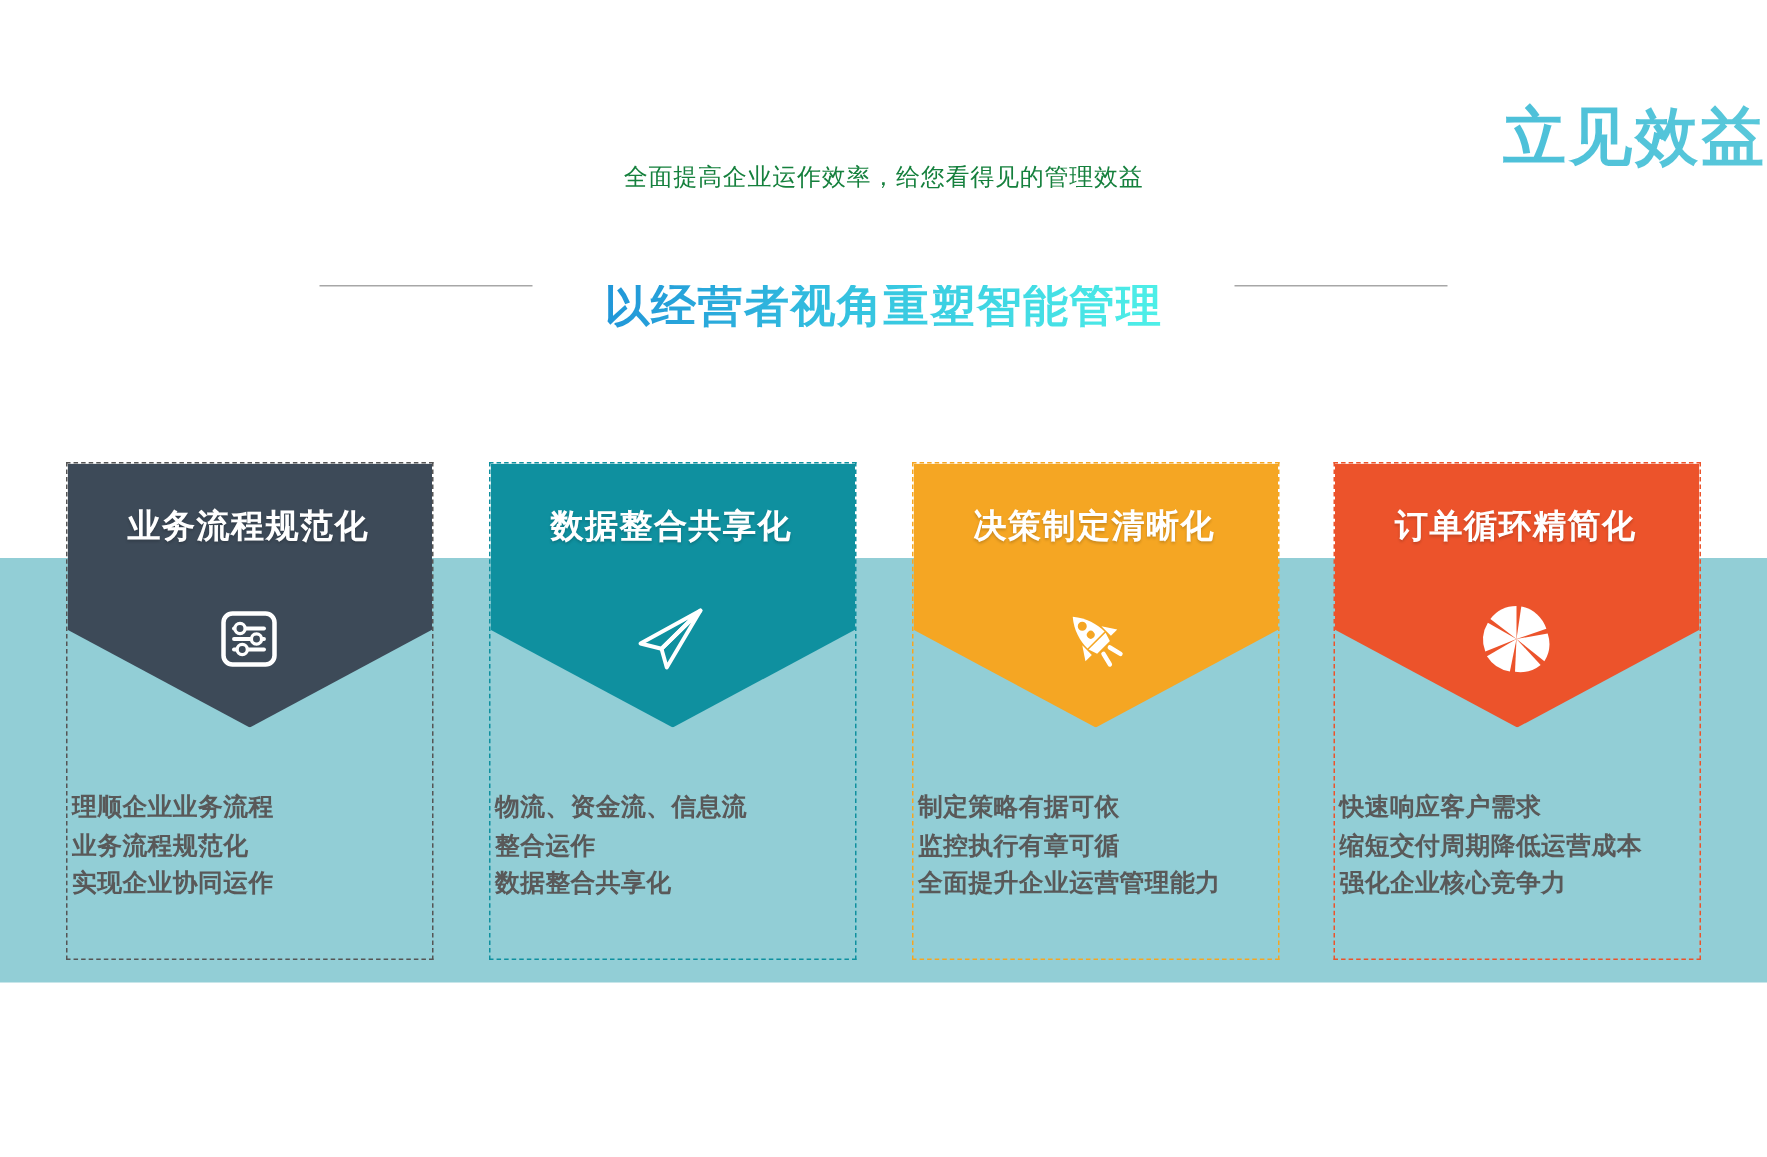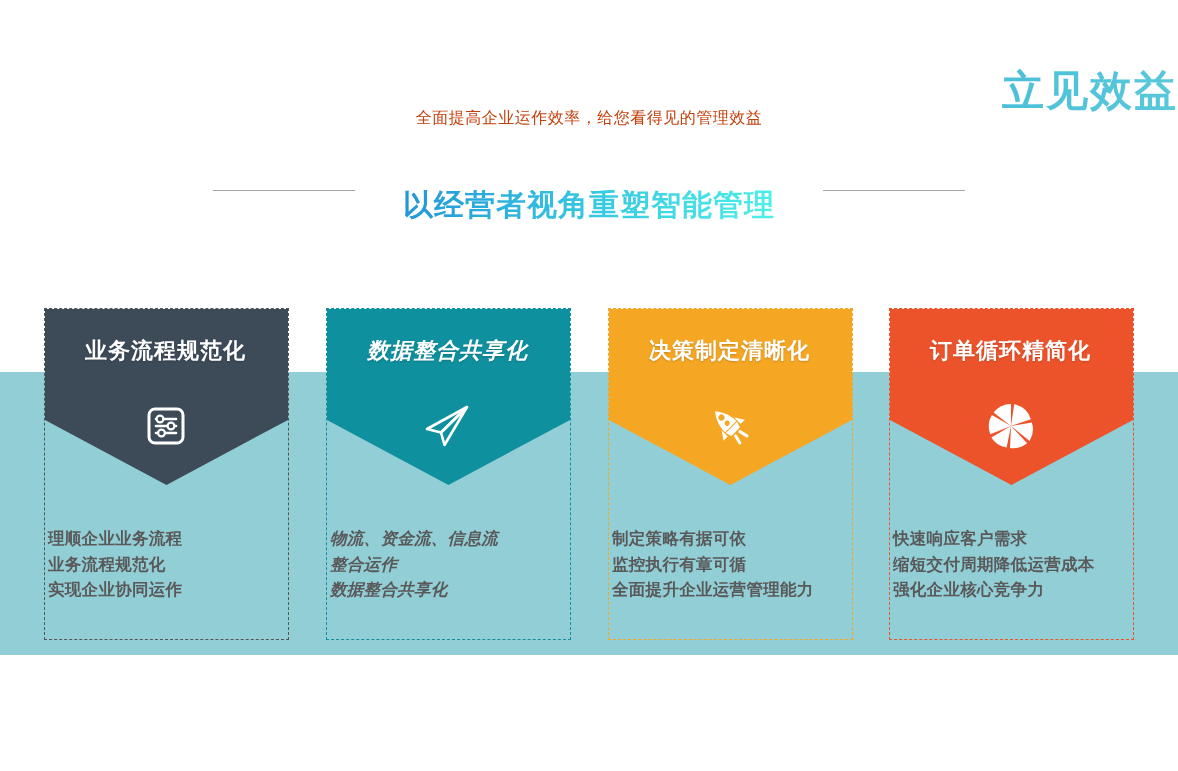--- a/index.html
+++ b/index.html
@@ -38,21 +38,21 @@
     -webkit-text-fill-color: transparent;
   }
 
   .subtitle {
     position: absolute;
     top: 108px;
     left: 0;
     width: 1178px;
     text-align: center;
     font-size: 16px;
-    color: #c2410c;
+    color: #15803d;
     letter-spacing: 0.5px;
   }
 
   
   .section-head {
     position: absolute;
     top: 190px;
     left: 0;
     width: 1178px;
     height: 42px;
@@ -100,21 +100,21 @@
     height: 771px;
   }
 
   .card {
     position: absolute;
     top: 308px;
     width: 245px;
     height: 332px;
   }
   .card.c0 { left: 44px;  }
-  .card.c1 { left: 326px; font-style: italic; }
+  .card.c1 { left: 326px; }
   .card.c2 { left: 608px; }
   .card.c3 { left: 889px; }
 
   .card-frame {
     position: absolute;
     inset: 0;
     border: 1px dashed #555;
     pointer-events: none;
   }
 

